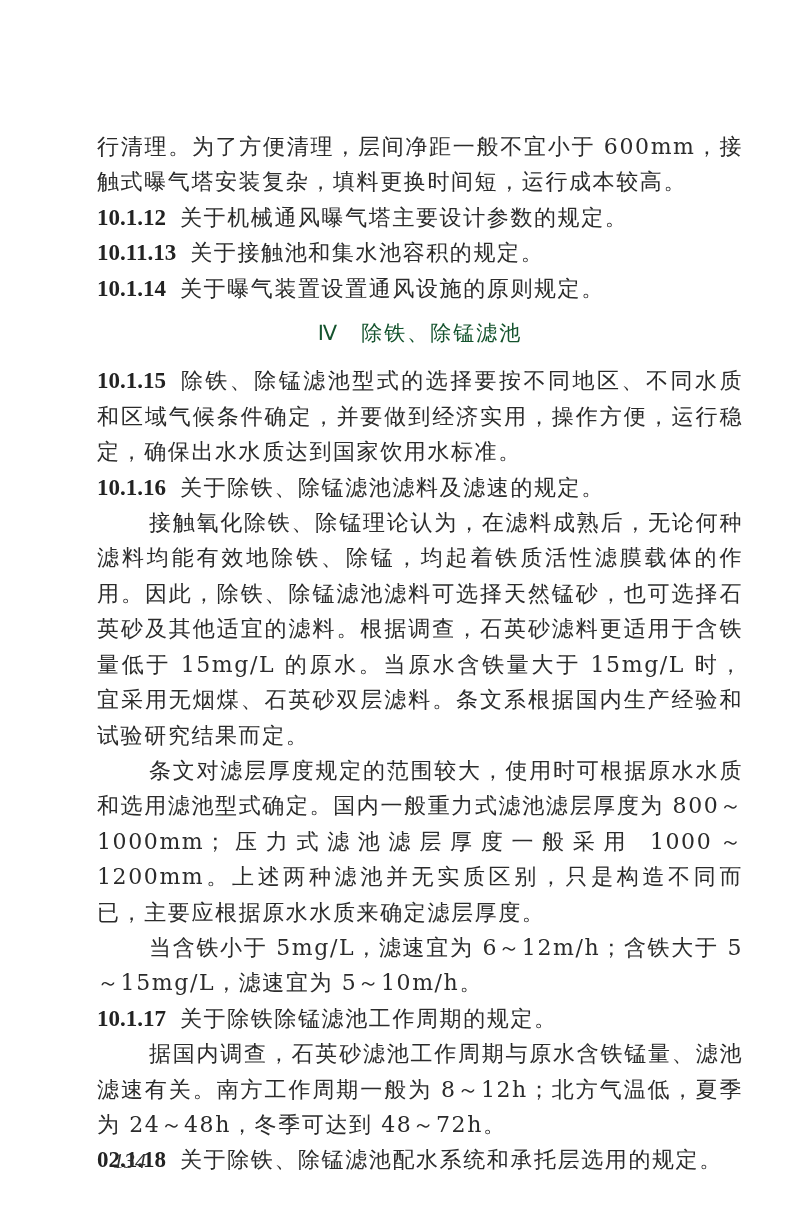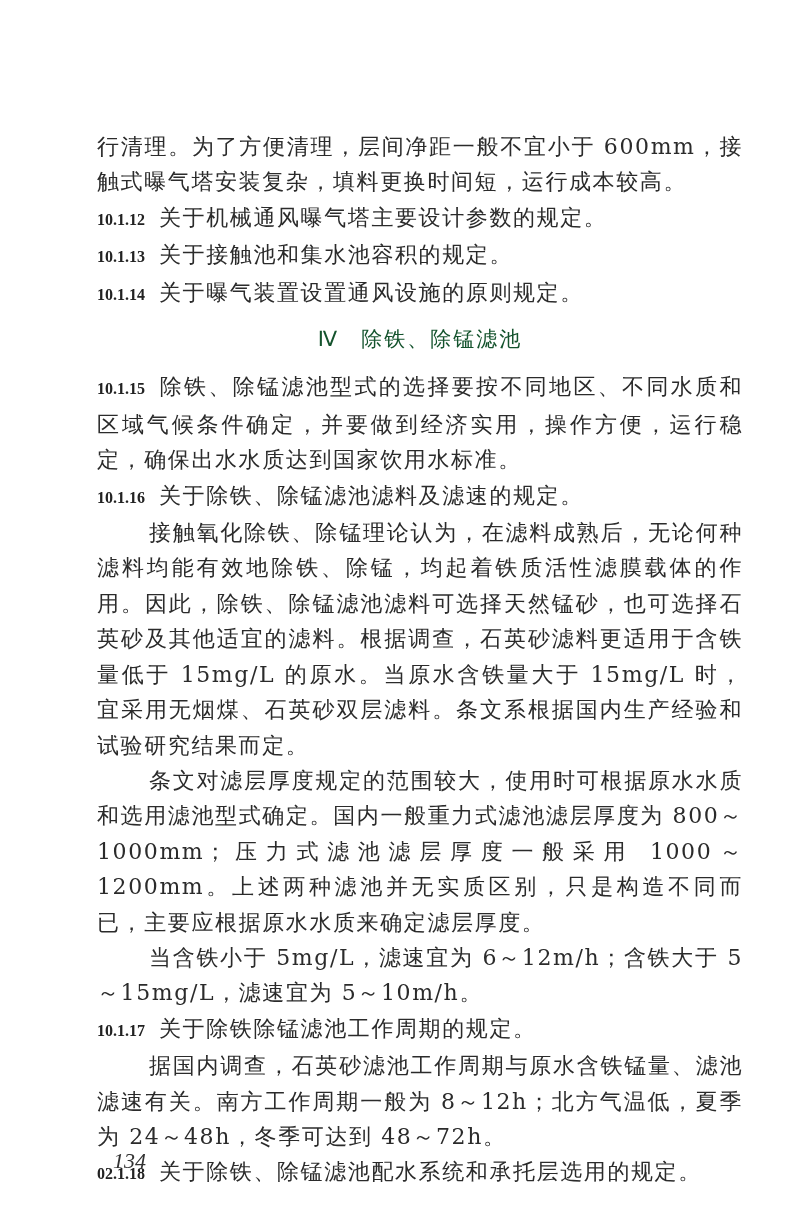--- a/index.html
+++ b/index.html
@@ -7,37 +7,37 @@
     .page {
       position: absolute; left: 97px; top: 129px; width: 646px;
       font-family: "DejaVu Serif", "Liberation Serif", serif;
       color: #2b2b2b;
       font-size: 22px;
       line-height: 35.4px;
       text-align: justify;
     }
     .p { margin: 0; text-align: justify; text-align-last: left; letter-spacing: 1.6px; }
     .indent { text-indent: 52px; }
-    .num { font-family: "Liberation Serif", "DejaVu Serif", serif; font-weight: bold; font-size: 16px; letter-spacing: 0; margin-right: 14px; color: #222; }
+    .num { font-family: "Liberation Serif", "DejaVu Serif", serif; font-weight: bold; font-size: 23px; letter-spacing: 0; margin-right: 14px; color: #222; }
     .section {
       text-align: center; margin: 10px 0 12px 0; font-size: 21px; letter-spacing: 2px; color: #14532d;
     }
     .section .roman { font-family: "Liberation Serif", serif; margin-right: 22px; }
     .pageno {
       position: absolute; left: 113px; top: 1148px;
       font-family: "Liberation Serif", serif; font-style: italic; font-size: 22px; color: #333; text-align: center;
     }
   </style>
 </head>
 <body>
 
 <div class="page">
   <p class="p"><span>行清理。为了方便清理，层间净距一般不宜小于 600mm，接触式曝气塔安装复杂，填料更换时间短，运行成本较高。</span></p>
   <p class="p"><span class="num">10.1.12</span><span>关于机械通风曝气塔主要设计参数的规定。</span></p>
-  <p class="p"><span class="num">10.1.13</span><span>关于接触池和集水池容积的规定。</span></p>
+  <p class="p"><span class="num">10.11.13</span><span>关于接触池和集水池容积的规定。</span></p>
   <p class="p"><span class="num">10.1.14</span><span>关于曝气装置设置通风设施的原则规定。</span></p>
 
   <div class="section">
     <span class="roman">Ⅳ</span><span>除铁、除锰滤池</span>
   </div>
 
   <p class="p"><span class="num">10.1.15</span><span>除铁、除锰滤池型式的选择要按不同地区、不同水质和区域气候条件确定，并要做到经济实用，操作方便，运行稳定，确保出水水质达到国家饮用水标准。</span></p>
   <p class="p"><span class="num">10.1.16</span><span>关于除铁、除锰滤池滤料及滤速的规定。</span></p>
   <p class="p indent">接触氧化除铁、除锰理论认为，在滤料成熟后，无论何种滤料均能有效地除铁、除锰，均起着铁质活性滤膜载体的作用。因此，除铁、除锰滤池滤料可选择天然锰砂，也可选择石英砂及其他适宜的滤料。根据调查，石英砂滤料更适用于含铁量低于 15mg/L 的原水。当原水含铁量大于 15mg/L 时，宜采用无烟煤、石英砂双层滤料。条文系根据国内生产经验和试验研究结果而定。</p>
   <p class="p indent">条文对滤层厚度规定的范围较大，使用时可根据原水水质和选用滤池型式确定。国内一般重力式滤池滤层厚度为 800～1000mm；压力式滤池滤层厚度一般采用 1000～1200mm。上述两种滤池并无实质区别，只是构造不同而已，主要应根据原水水质来确定滤层厚度。</p>

